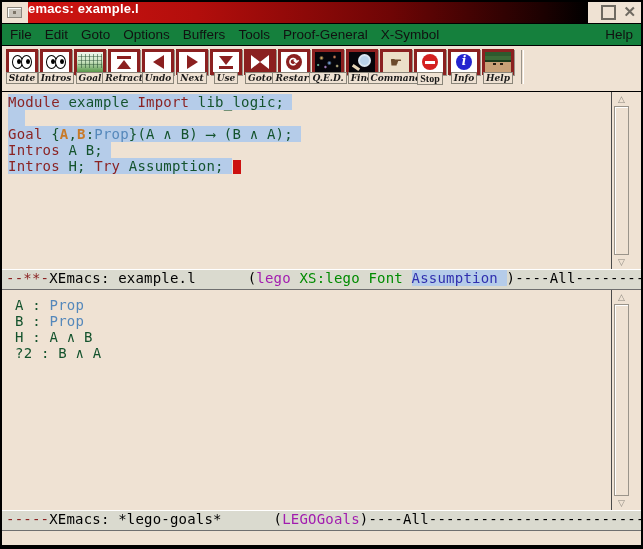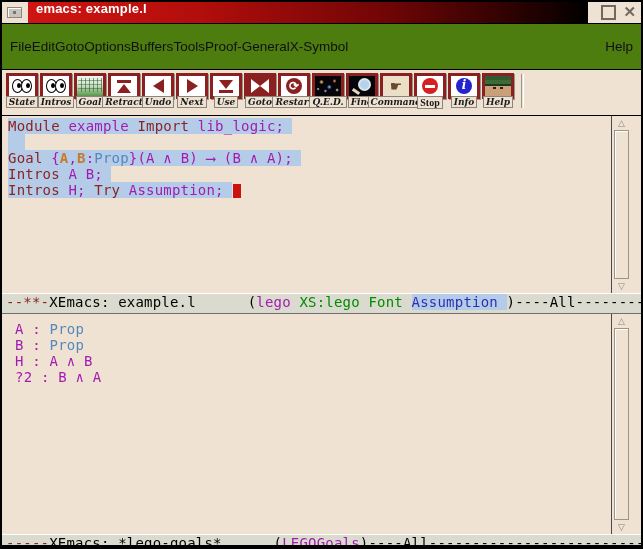--- a/index.html
+++ b/index.html
@@ -3,27 +3,27 @@
 <meta charset="utf-8">
 <style>
   html,body{margin:0;padding:0;}
   .frame{position:relative;width:643px;height:549px;background:#000;font-family:"Liberation Sans",sans-serif;}
   .content{position:absolute;left:2px;top:2px;width:639px;height:543px;background:#EFE2D3;display:flex;flex-direction:column;overflow:hidden;}
 
   
   .titlebar{height:21px;display:flex;align-items:center;background:#EFE2D3;flex:0 0 auto;}
   .wm-menu-btn{width:13px;height:9px;margin:0 6px 0 5px;background:#c9c4bb;border:1px solid #8d887f;box-shadow:inset 1px 1px 0 #fff;display:flex;align-items:center;justify-content:center;}
   .wm-menu-btn i{width:3px;height:3px;background:#7c7468;display:block;}
-  .title-strip{flex:1;height:27px;background:linear-gradient(90deg,#d01512 0%,#b30e0c 30%,#6e0505 65%,#1c0101 92%,#000 100%);color:#fff;font-weight:bold;font-size:13px;line-height:19px;padding-left:8px;letter-spacing:.2px;}
+  .title-strip{flex:1;height:27px;background:linear-gradient(90deg,#d01512 0%,#b30e0c 30%,#6e0505 65%,#1c0101 92%,#000 100%);color:#fff;font-weight:bold;font-size:13px;line-height:19px;letter-spacing:.2px;}
   .wm-buttons{width:48px;display:flex;justify-content:flex-end;gap:7px;padding-right:5px;color:#6f6a61;}
   .wm-max{width:11px;height:11px;border:2px solid #6f6a61;}
   .wm-close{font-size:15px;line-height:13px;font-weight:bold;color:#6f6a61;}
 
   
-  .menubar{height:21px;border-top:1px solid #000;border-bottom:1px solid #000;display:flex;align-items:center;padding:12px 8px;font-size:13.5px;color:#111;flex:0 0 auto;background:#4d7c0f;}
+  .menubar{height:21px;border-top:1px solid #000;border-bottom:1px solid #000;display:flex;align-items:center;gap:13px;padding:0 8px;font-size:13.5px;color:#111;flex:0 0 auto;background:#15803d;}
   .mitem{white-space:nowrap;cursor:default;}
   .mhelp{margin-left:auto;}
 
   
   .toolbar{height:42px;border-bottom:1px solid #000;display:flex;align-items:flex-start;padding:3px 2px 0 3px;flex:0 0 auto;background:#EFE2D3;}
   .tbtn{width:34px;display:flex;flex-direction:column;align-items:center;flex:0 0 auto;}
   .tico{width:26px;height:20px;border:3px solid #8B2020;background:#fff;display:flex;align-items:center;justify-content:center;position:relative;box-shadow:1px 1px 0 #9a948a;overflow:hidden;}
   .tlabel{font-family:"DejaVu Serif",serif;font-style:italic;font-weight:bold;font-size:9px;color:#1a1a1a;background:#EFE2D3;border:1px solid #8a8579;padding:0 2px;margin-top:-3px;white-space:nowrap;z-index:2;}
   .tlabel.plain{font-family:Liberation Serif, serif;font-style:normal;font-size:10px;border-color:#8a8579;}
   .tsep{width:1px;height:34px;border-left:1px solid #9a948a;border-right:1px solid #fff;margin:1px 0 0 6px;}
@@ -57,21 +57,21 @@
 
   
   .winrow{display:flex;flex:0 0 auto;background:#EFE2D3;}
   .bufwin{flex:1;overflow:hidden;font-family:"DejaVu Sans Mono","DejaVu Sans",monospace;font-size:14px;line-height:16px;color:#000;padding:2px 0 0 6px;letter-spacing:.2px;}
   .script-win{height:177px;}
   .goals-win{height:220px;justify-content:space-between;}
   .goals-win .bufwin{padding-top:7px;padding-left:13px;}
   .bufline{height:16px;white-space:pre;}
   .locked{background:#B5CCE9;padding-right:8px;}
   .c-kw{color:#8B2323;}
-  .c-tx{color:#a21caf;}
+  .c-tx{color:#14532d;}
   .c-var{color:#C87A28;font-weight:bold;}
   .c-type{color:#5588BB;}
   .cursor{display:inline-block;width:8px;height:14px;background:#CC1111;vertical-align:text-bottom;margin-left:1px;}
 
   
   .sbcol{width:17px;flex:0 0 auto;border-left:1px solid #4a4a4a;background:#EFE2D3;display:flex;flex-direction:column;align-items:stretch;padding:1px 1px;}
   .rmargin{width:10px;flex:0 0 auto;background:#EFE2D3;}
   .sb-arrow{height:12px;font-size:9px;line-height:12px;text-align:center;color:#8d887f;flex:0 0 auto;cursor:default;}
   .sb-track{flex:1;position:relative;margin:0 1px;}
   .sb-thumb{position:absolute;left:0;right:0;top:1px;bottom:1px;background:#EFE2D3;border:1px solid #9a948a;box-shadow:inset 1px 1px 0 #fff;}

